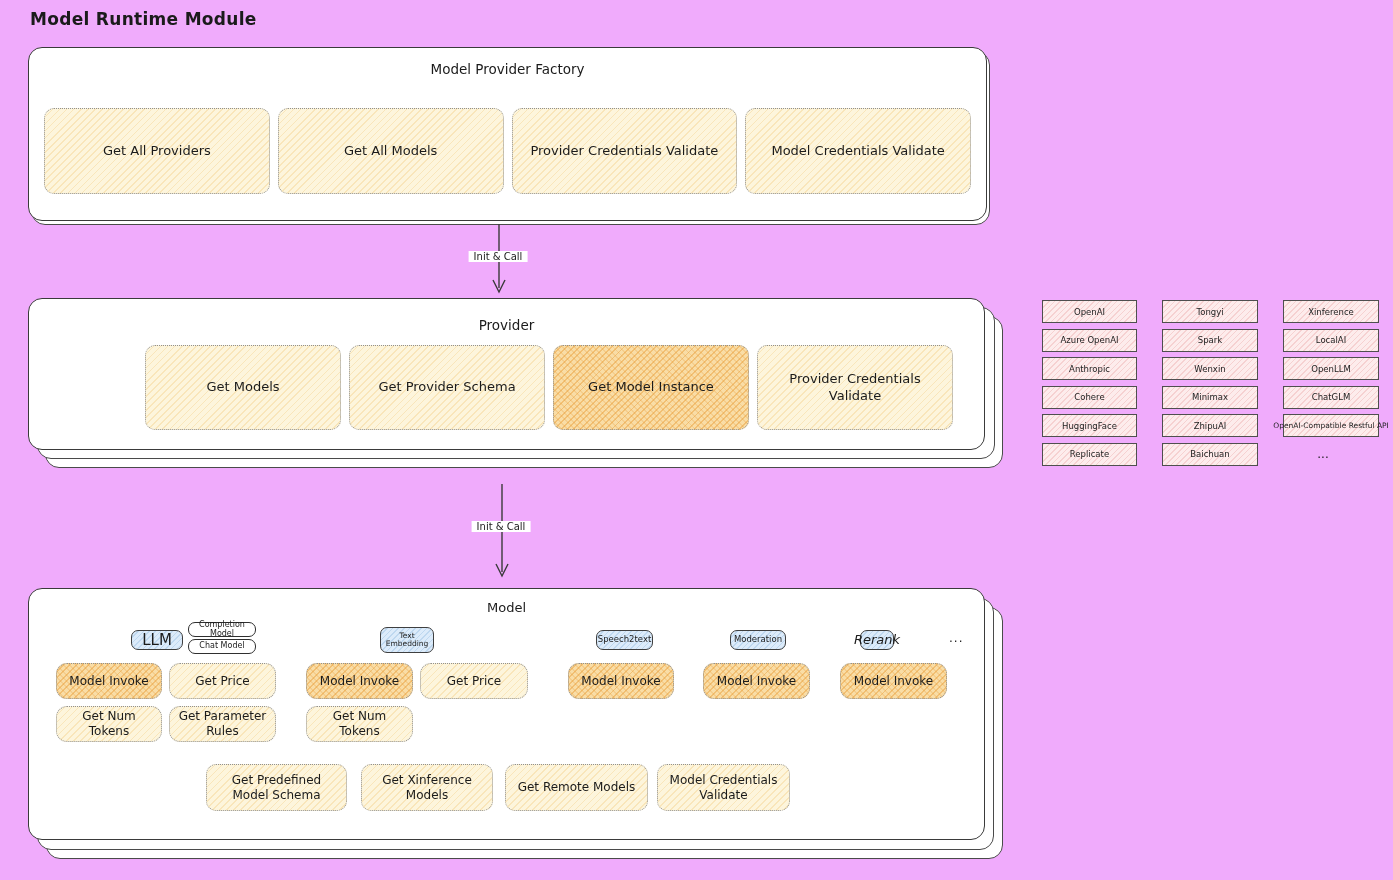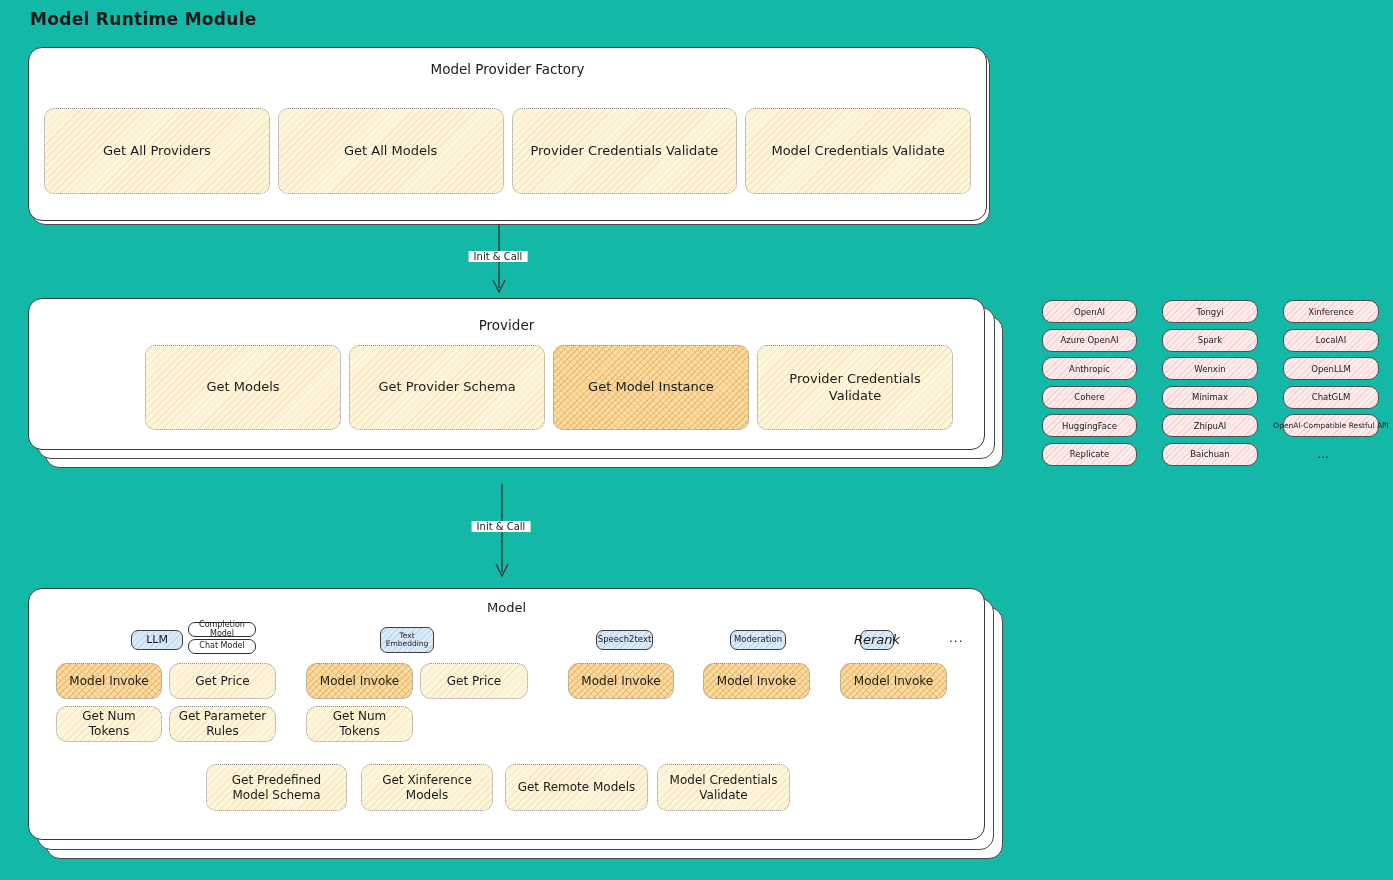--- a/index.html
+++ b/index.html
@@ -1,17 +1,17 @@
 <!DOCTYPE html>
 <html><head>
 <meta charset="utf-8">
 <style>
   html,body{margin:0;padding:0;background:#fff;}
   body{font-family:"DejaVu Sans", sans-serif;color:#1b1b1b;}
-  #canvas{position:relative;width:1393px;height:880px;background:#14b8a6;overflow:hidden;}
+  #canvas{position:relative;width:1393px;height:880px;background:#f0abfc;overflow:hidden;}
 
   .page-title{position:absolute;left:30px;top:9px;font-size:17px;font-weight:600;letter-spacing:.3px;}
 
   
   .stack-layer{position:absolute;background:#fff;border:1.2px solid #4a4a4a;border-radius:14px;}
   .container{position:absolute;background:#fff;border:1.3px solid #3a3a3a;border-radius:14px;}
   .container-title{position:absolute;left:0;right:0;text-align:center;font-size:13.5px;font-weight:500;}
 
   
   .node{box-sizing:border-box;border:1.4px dotted #909090;border-radius:10px;
@@ -25,21 +25,21 @@
 
   .btn-row{position:absolute;display:flex;gap:8px;}
   .btn-row .node{flex:1;}
 
   
   svg.arrow{position:absolute;}
   .arrow-label{position:absolute;background:#fff;padding:0 5px;font-size:10px;transform:translateX(-50%);}
 
   
   .pgrid{position:absolute;left:1026px;top:300px;display:grid;grid-template-columns:111px 112px 112px;column-gap:9px;row-gap:5.5px;}
-  .pill{box-sizing:border-box;height:23px;border:1px solid #4f4f4f;border-radius:10px;
+  .pill{box-sizing:border-box;height:23px;border:1px solid #4f4f4f;border-radius:0;
         display:flex;align-items:center;justify-content:center;white-space:nowrap;
         font-size:8.5px;color:#222;
         background-color:#fdecec;
         background-image:repeating-linear-gradient(135deg, rgba(225,128,128,0.25) 0px, rgba(225,128,128,0.25) 1px, transparent 1px, transparent 4px);margin-left:16px;}
   .pill.long{font-size:7.5px;}
   .pill-more{height:23px;display:flex;align-items:center;justify-content:center;font-size:12px;border:none;background:none;}
 
   
   .chip{position:absolute;box-sizing:border-box;border:1.2px solid #3f3f3f;border-radius:7px;
         display:flex;align-items:center;justify-content:center;text-align:center;
@@ -113,21 +113,21 @@
     <line x1="8" y1="0" x2="8" y2="88" stroke="#3a3a3a" stroke-width="1.4"></line>
     <polyline points="2,80 8,92 14,80" fill="none" stroke="#3a3a3a" stroke-width="1.4"></polyline>
   </svg>
   <div class="arrow-label" style="left:501px;top:521px;">Init &amp; Call</div>
 
   <div class="stack-layer" style="left:46px;top:607px;width:955px;height:250px;"></div>
   <div class="stack-layer" style="left:37px;top:598px;width:955px;height:250px;"></div>
   <div class="container" style="left:28px;top:588px;width:955px;height:250px;">
     <div class="container-title" style="top:11px;font-size:13px;">Model</div>
 
-    <div class="chip" style="left:102px;top:41px;width:52px;height:20px;font-size:11px;">LLM</div>
+    <div class="chip" style="left:102px;top:41px;width:52px;height:20px;font-size:15px;">LLM</div>
     <div class="chip white" style="left:159px;top:33px;width:68px;height:15px;">Completion Model</div>
     <div class="chip white" style="left:159px;top:50px;width:68px;height:15px;">Chat Model</div>
     <div class="chip" style="left:351px;top:38px;width:54px;height:26px;font-size:7.5px;padding:1px 6px;box-sizing:border-box;">Text Embedding</div>
     <div class="chip" style="left:567px;top:41px;width:57px;height:20px;font-size:8.5px;">Speech2text</div>
     <div class="chip" style="left:701px;top:41px;width:56px;height:20px;font-size:8.5px;">Moderation</div>
     <div class="chip" style="left:831px;top:41px;width:34px;height:20px;font-size:13px;font-style:italic;">Rerank</div>
     <div class="more-dots" style="left:920px;top:42px;">...</div>
 
     <div class="node hl op" style="left:27px;top:74px;width:106px;">Model Invoke</div>
     <div class="node op" style="left:140px;top:74px;width:107px;">Get Price</div>

